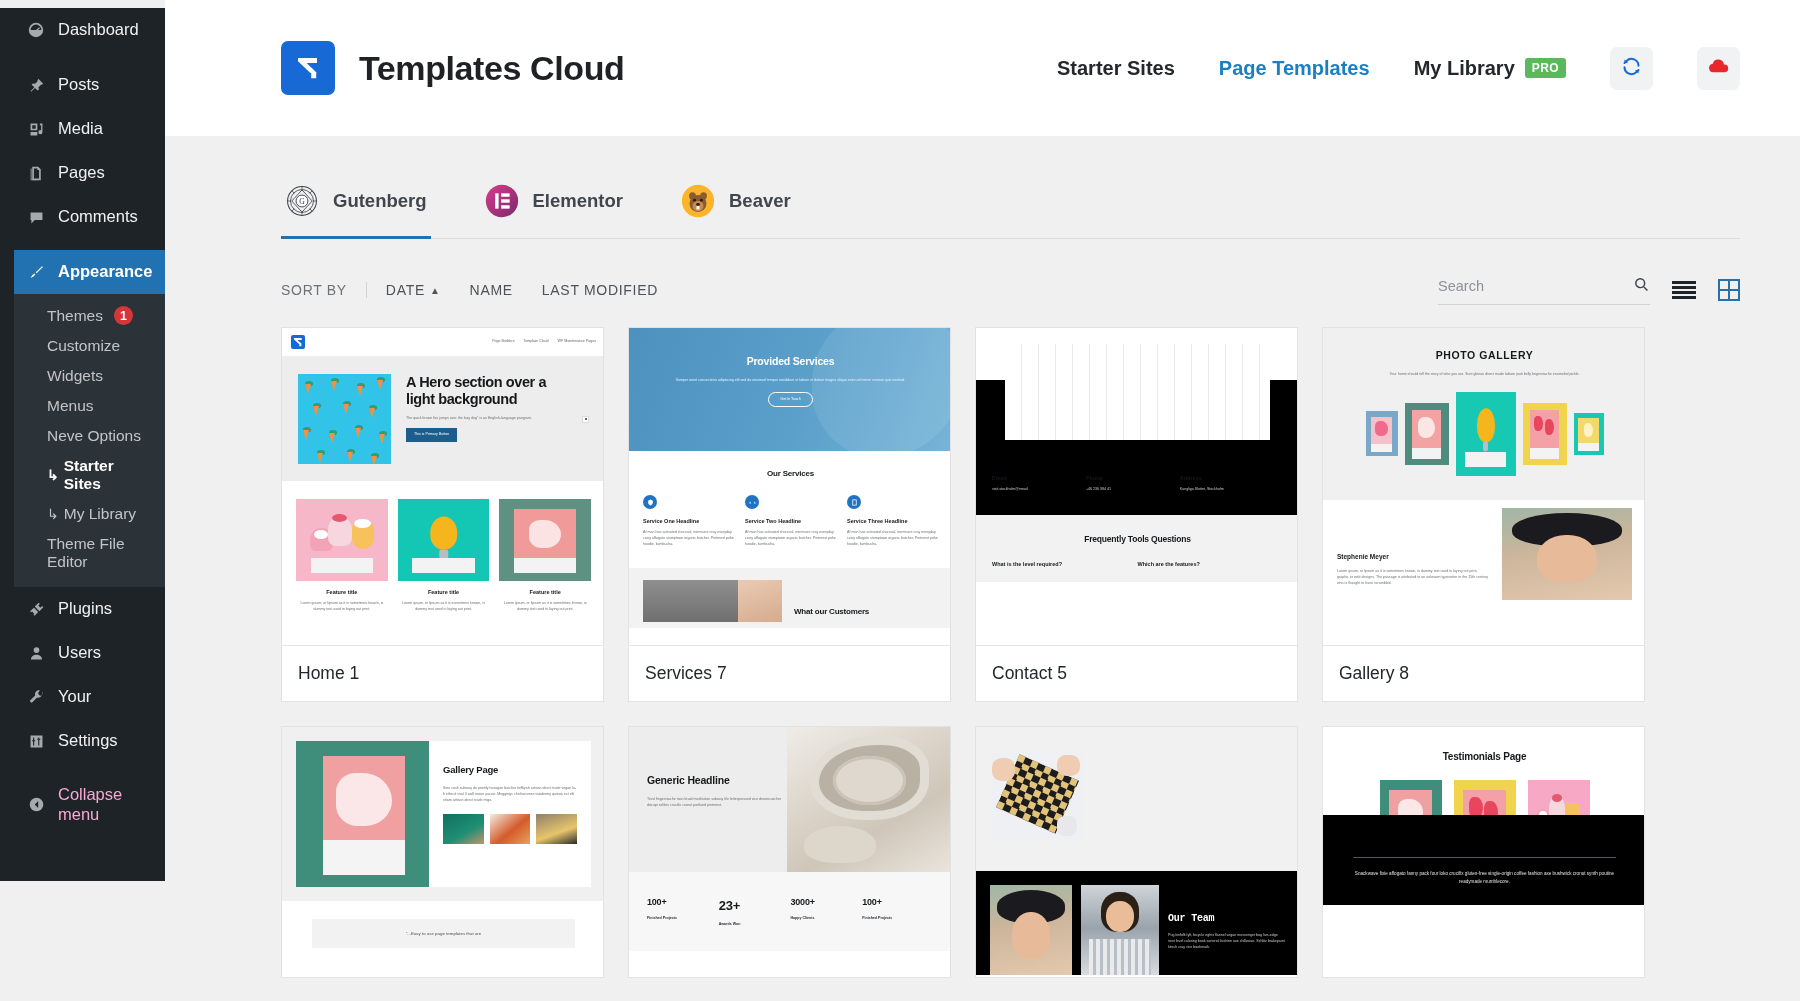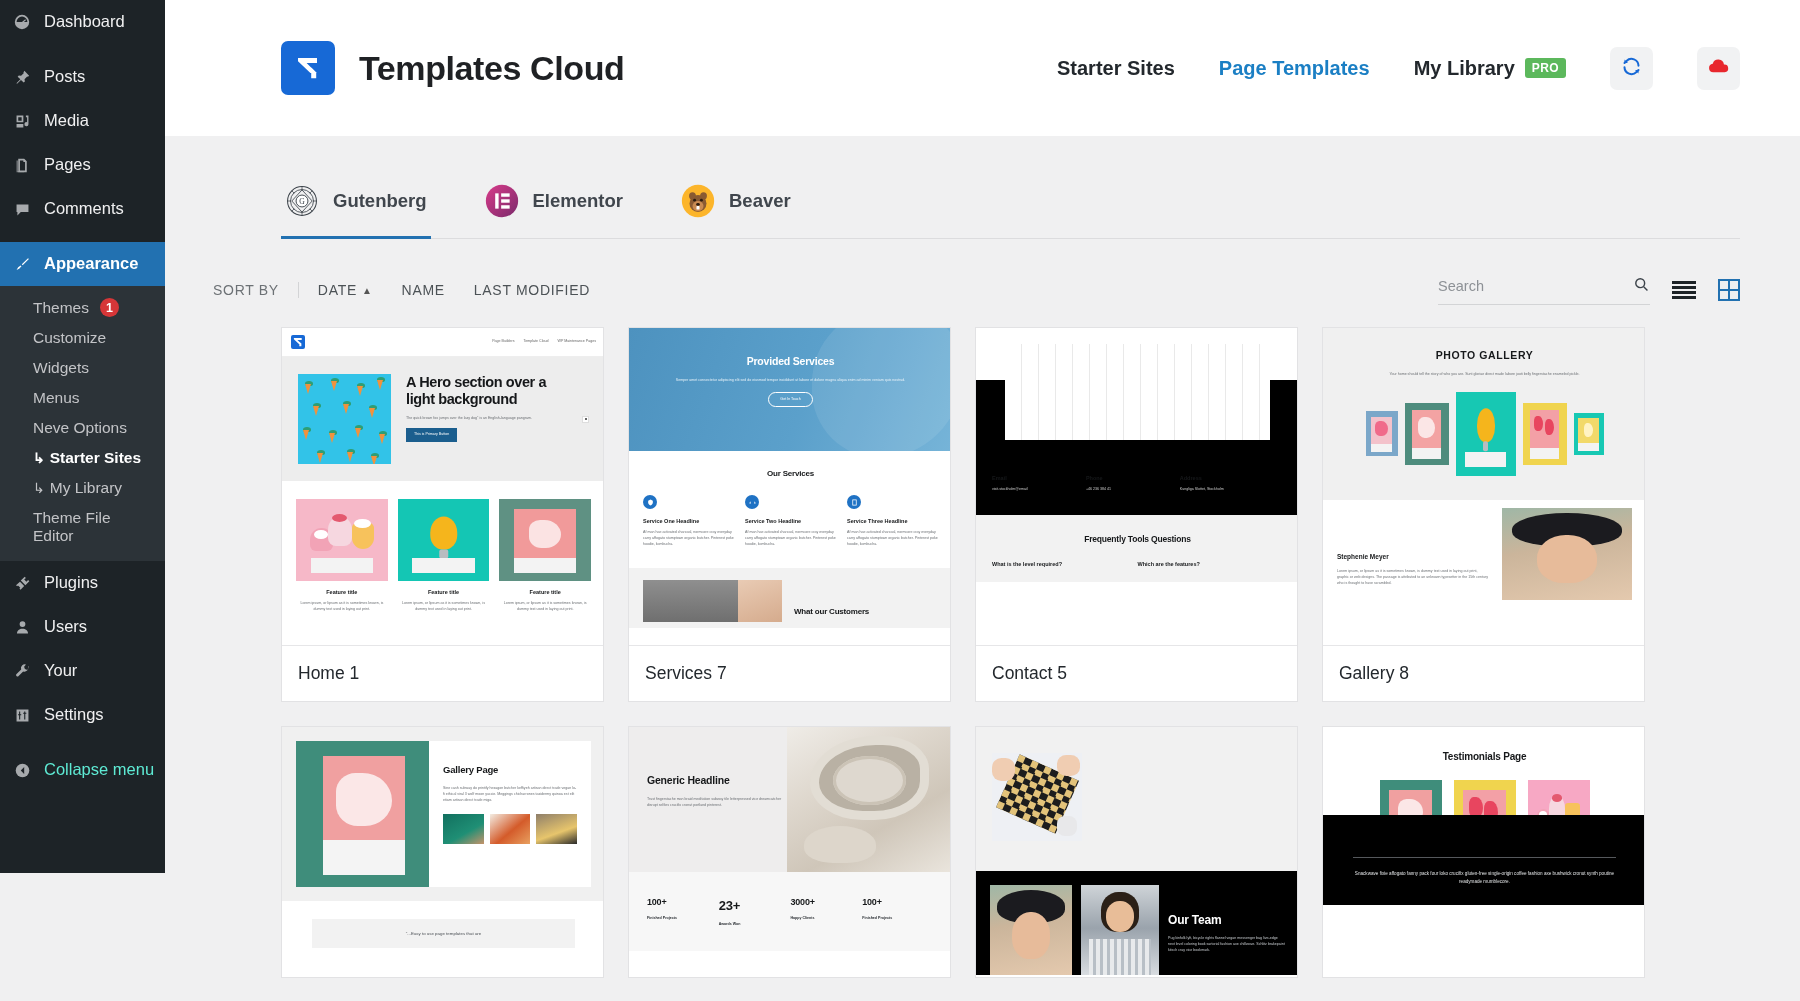--- a/index.html
+++ b/index.html
@@ -6,22 +6,22 @@
   html,body { width:1800px; height:1001px; overflow:hidden; }
   body {
     font-family:"Liberation Sans", sans-serif;
     background:#f0f0f1;
     color:#1d2327;
     -webkit-font-smoothing:antialiased;
   }
 
   
   #wp-sidebar {
-    position:absolute; left:0; top:0; width:165px; height:873px;
-    background:#1d2327; color:#f0f0f1; font-size:16.5px;
+    position:absolute; left:0; top:8px; width:165px; height:873px;
+    background:#1d2327; color:#f0f0f1; font-size:16.5px;padding-left:14px;
   }
   .wp-item {
     display:flex; align-items:center; gap:11px;
     padding:11px 10px 11px 11px; cursor:pointer; line-height:1.2;
     color:#f0f0f1; position:relative;
   }
   .wp-item .wp-ico {
     width:22px; height:22px; flex:0 0 22px;
     display:flex; align-items:center; justify-content:center;
     color:#a7aaad; font-size:17px;
@@ -85,21 +85,21 @@
   }
   .btab .blabel { font-size:18.5px; font-weight:700; color:#40464d; }
   .btab.active::after {
     content:""; position:absolute; left:0; right:0; bottom:-1px;
     height:3px; background:#2271b1;
   }
   .bicon { width:34px; height:34px; flex:0 0 34px; }
 
   
   #sort-bar {
-    display:flex; align-items:center; padding:28px 60px 0 48px; height:74px;
+    display:flex; align-items:center; padding:28px 60px 0 116px; height:74px;
   }
   .sort-label {
     font-size:14px; letter-spacing:.7px; color:#6c7175; font-weight:400;
     padding-right:19px; border-right:1px solid #d3d4d6; margin-right:19px;
   }
   .sort-opt {
     font-size:14px; letter-spacing:.7px; color:#4c5256; cursor:pointer;
     margin-right:29px; display:flex; align-items:center; gap:5px;
   }
   .sort-opt .caret { font-size:10px; color:#555; }
@@ -321,21 +321,21 @@
     <span class="wp-ico">
       <svg width="17" height="17" viewBox="0 0 20 20" fill="currentColor">
           <path d="M3 3h14v14H3V3zm3 2.4v3.1H4.8v1.3H6v4.8h1.3V9.8h1.2V8.5H7.3V5.4H6zm6 0v1.3h-1.2v1.3H12v6.6h1.3V8h1.2V6.7h-1.2V5.4H12z"></path>
         </svg>
     </span>
     <span>Settings</span>
   </div>
 
   <div class="wp-gap"></div>
 
-  <div class="wp-item" style="color:#5eead4;">
+  <div class="wp-item" style="color:#f9a8d4;">
     <span class="wp-ico">
       <svg width="17" height="17" viewBox="0 0 20 20" fill="currentColor">
           <circle cx="10" cy="10" r="8"></circle>
           <path d="M12 6l-4 4 4 4z" fill="#1d2327"></path>
         </svg>
     </span>
     <span>Collapse menu</span>
   </div>
 </div>
 
@@ -830,21 +830,21 @@
                 <div class="hat"></div>
                 <div class="face"></div>
             </div>
             <div style="width:78px;height:90px;flex:0 0 78px;background:linear-gradient(180deg,#cfd4d8 0%,#9aa3ac 48%,#d8dce0 100%);position:relative;overflow:hidden;">
               <div style="position:absolute;left:26%;top:8%;width:48%;height:44%;background:#2b2017;border-radius:46% 46% 40% 40%;"></div>
               <div style="position:absolute;left:32%;top:18%;width:36%;height:34%;background:#e8bd98;border-radius:48%;"></div>
               <div style="position:absolute;left:10%;bottom:0;width:80%;height:40%;
                           background:repeating-linear-gradient(90deg,#e8eaec 0 4px,#b8bfc6 4px 7px);"></div>
             </div>
             <div style="flex:1;padding-top:26px;">
-              <h2 style="font-size:12px;color:#fff;">Our Team</h2>
+              <h2 style="font-size:10px;color:#fff;font-family:Liberation Mono, monospace;">Our Team</h2>
               <p style="margin-top:6px;color:#c9cdd1;">Pug kinfolk lyft, bicycle rights flannel vegan messenger bag live-edge next level coloring book sartorial fashion axe chillwave. Schlitz brakepaint kitsch cray vice bookmark.</p>
             </div>
           </div>
         </div>
       </div>
     </div>
 
     <div class="tcard row2">
       <div class="tcard-thumb">
         <div class="mini">

